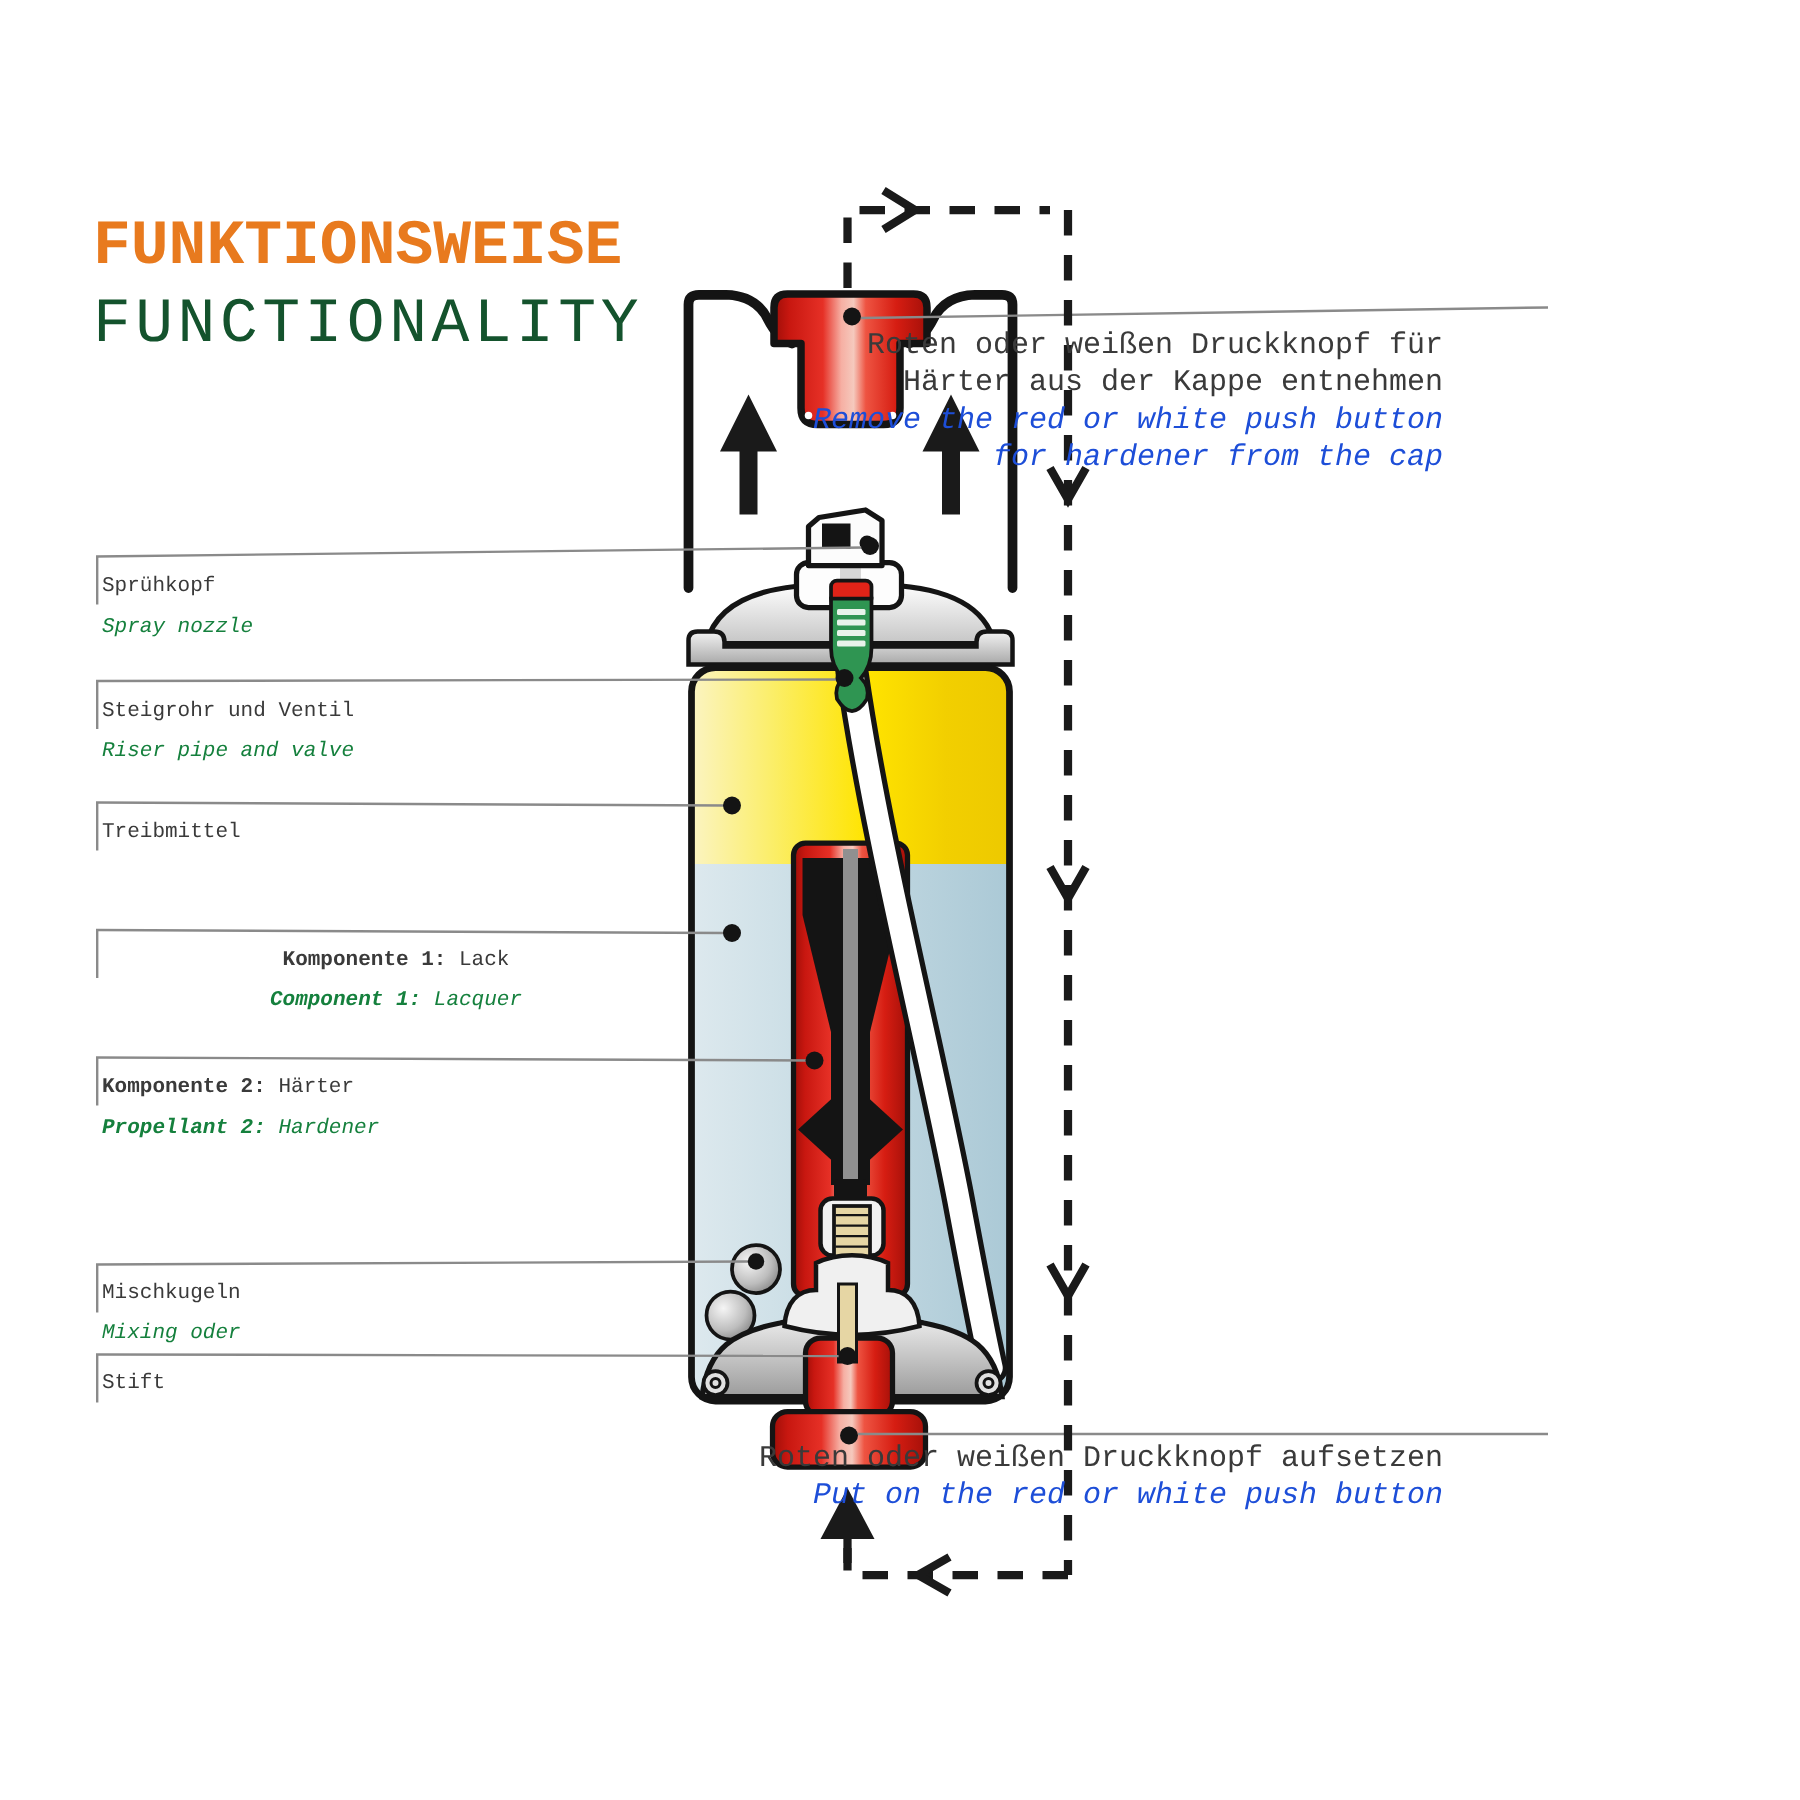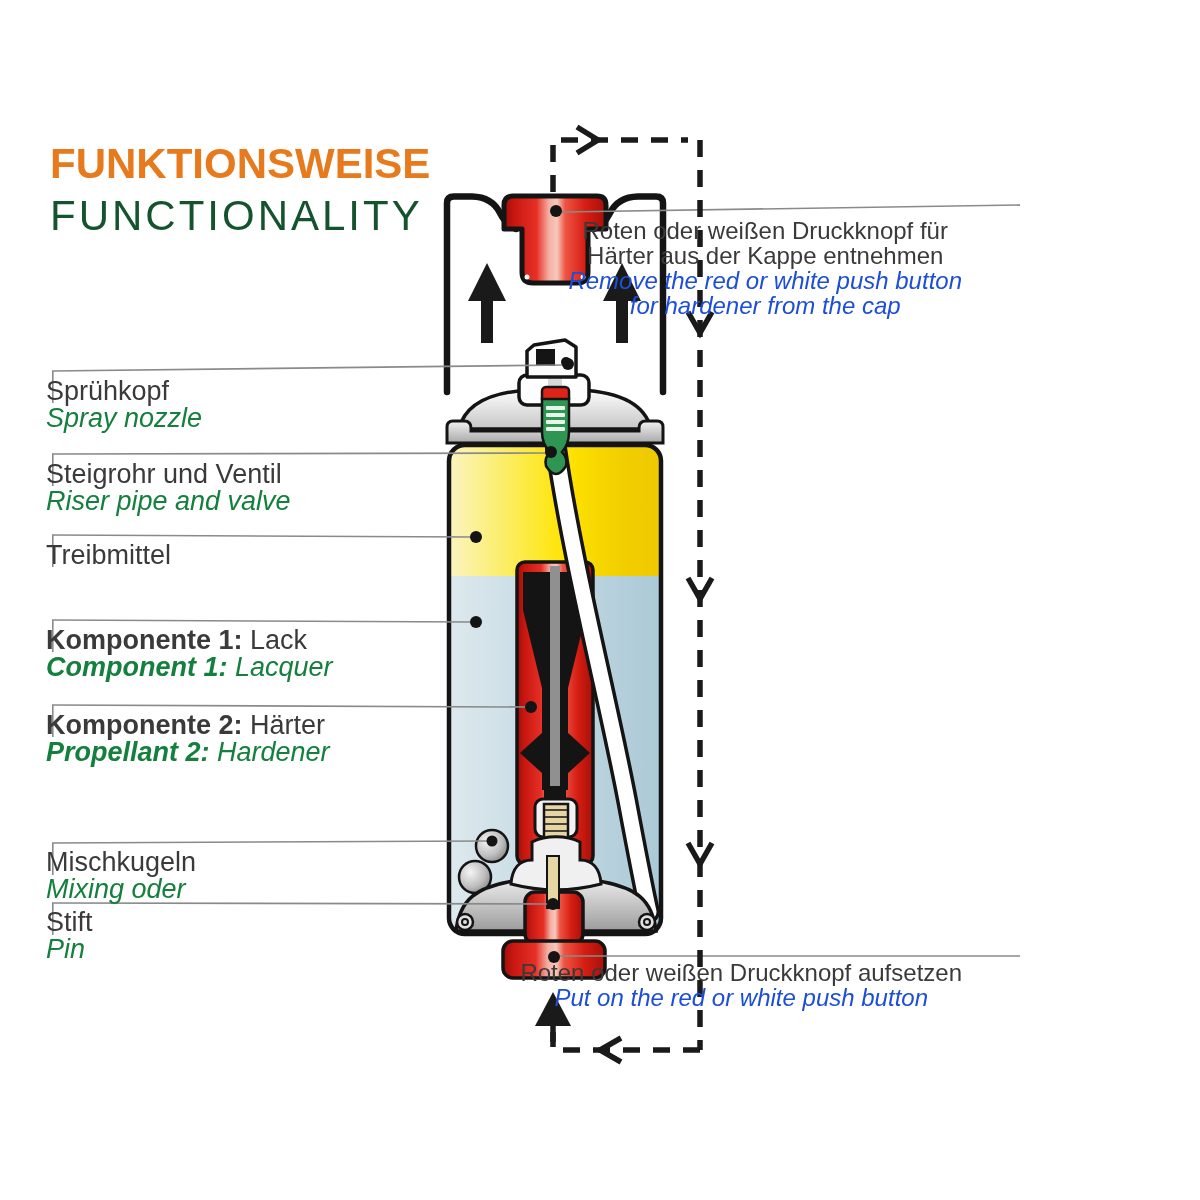--- a/index.html
+++ b/index.html
@@ -1,35 +1,36 @@
 <!DOCTYPE html>
 <html><head>
 <meta charset="utf-8">
 <style>
   html,body{margin:0;padding:0;background:#ffffff;}
   .canvas{
     position:relative;width:1020px;height:1200px;background:#ffffff;overflow:hidden;
-    font-family:Liberation Sans, sans-serif;
+    font-family:Liberation Mono, monospace;
+    margin-left:12px;
   }
   svg{position:absolute;left:0;top:0;}
   .title{position:absolute;left:50px;top:140px;}
   .title .t1{font-size:42px;font-weight:bold;color:#E87A1E;letter-spacing:0px;line-height:48px;}
   .title .t2{font-size:42px;font-weight:normal;color:#14532d;letter-spacing:3px;line-height:48px;margin-top:4px;}
   .left-label{
-    position:absolute;left:36px;width:392px;padding:7px 0 0 10px;
-    font-size:27px;line-height:27px;color:#3a3a3a;
+    position:absolute;left:46px;width:392px;padding:7px 0 0 10px;
+    font-size:14px;line-height:27px;color:#3a3a3a;
   }
   .left-label .en{font-style:italic;color:#15803d;}
   .left-label .pref{font-weight:bold;}
   .right-label{
-    position:absolute;right:58px;text-align:center;
-    font-size:24px;line-height:25px;color:#3a3a3a;
+    position:absolute;right:70px;text-align:right;
+    font-size:20px;line-height:25px;color:#3a3a3a;
   }
   .right-label .en{font-style:italic;color:#1d4ed8;}
-  .ll1{top:371px;} .ll2{top:454px;} .ll3{top:535px;} .ll4{top:620px;}
+  .ll1{top:371px;} .ll2{top:454px;} .ll3{top:535px;} .ll4{top:620px;text-align:center;}
   .ll5{top:705px;} .ll6{top:842px;} .ll7{top:902px;}
   .rl1{top:218px;} .rl2{top:960px;}
 </style>
 </head>
 <body>
 
 <div class="canvas">
 
   <svg width="1200" height="1200" viewBox="0 0 1200 1200">
     <defs>
@@ -237,21 +238,20 @@
   <div class="left-label ll5">
     <div class="de"><span class="pref">Komponente 2:</span><span> Härter</span></div>
     <div class="en"><span class="pref">Propellant 2:</span><span> Hardener</span></div>
   </div>
   <div class="left-label ll6">
     <div class="de">Mischkugeln</div>
     <div class="en">Mixing oder</div>
   </div>
   <div class="left-label ll7">
     <div class="de">Stift</div>
-    <div class="en">Pin</div>
   </div>
 
   <div class="right-label rl1">
     <div class="de">Roten oder weißen Druckknopf für</div>
     <div class="de">Härter aus der Kappe entnehmen</div>
     <div class="en">Remove the red or white push button</div>
     <div class="en">for hardener from the cap</div>
   </div>
   <div class="right-label rl2">
     <div class="de">Roten oder weißen Druckknopf aufsetzen</div>

